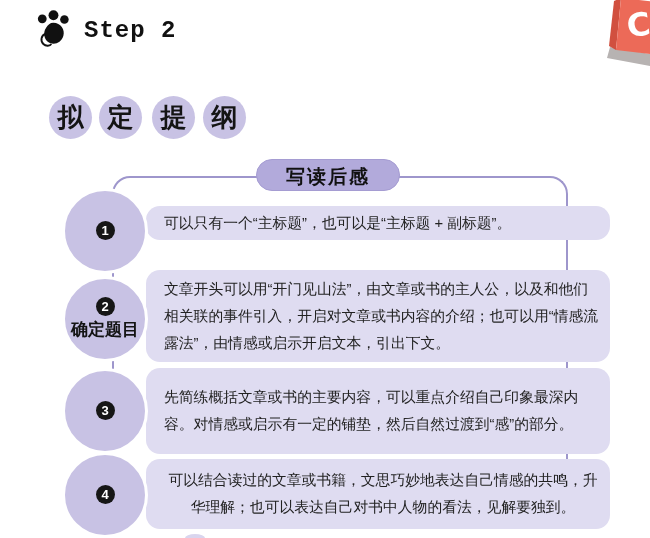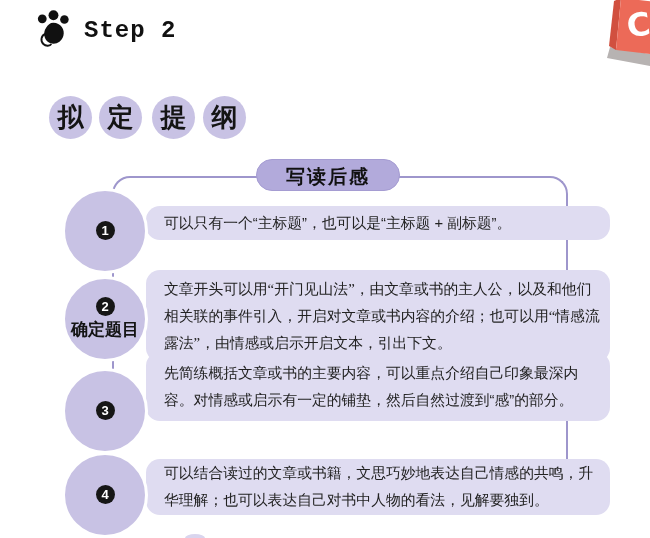--- a/index.html
+++ b/index.html
@@ -48,21 +48,21 @@
     width:19px;height:19px;border-radius:50%;background:#161616;color:#fff;
     font-size:13px;font-weight:700;display:flex;align-items:center;justify-content:center;
     margin-bottom:2px;
   }
   .node-title{font-size:17px;font-weight:700;color:#141414;white-space:nowrap;}
   .text-box{
     position:absolute;left:146px;width:464px;background:#dfdcf1;border-radius:14px;
     display:flex;align-items:center;z-index:2;box-sizing:border-box;
     padding:6px 8px 6px 18px;
   }
-  .tb1{top:206px;height:34px;} .tb2{top:270px;height:92px;font-family:Liberation Serif, serif;} .tb3{top:352px;height:69px;} .tb4{top:459px;height:56px;}
+  .tb1{top:206px;height:34px;} .tb2{top:270px;height:92px;} .tb3{top:368px;height:86px;} .tb4{top:459px;height:70px;text-align:center;}
   .text-box p{margin:0;font-size:14.8px;line-height:27px;color:#222;}
   
   .bottom-blob{
     position:absolute;left:185px;top:534px;width:20px;height:8px;border-radius:50%;
     background:#d9d5ee;z-index:0;
   }
 </style>
 </head>
 <body>
 

